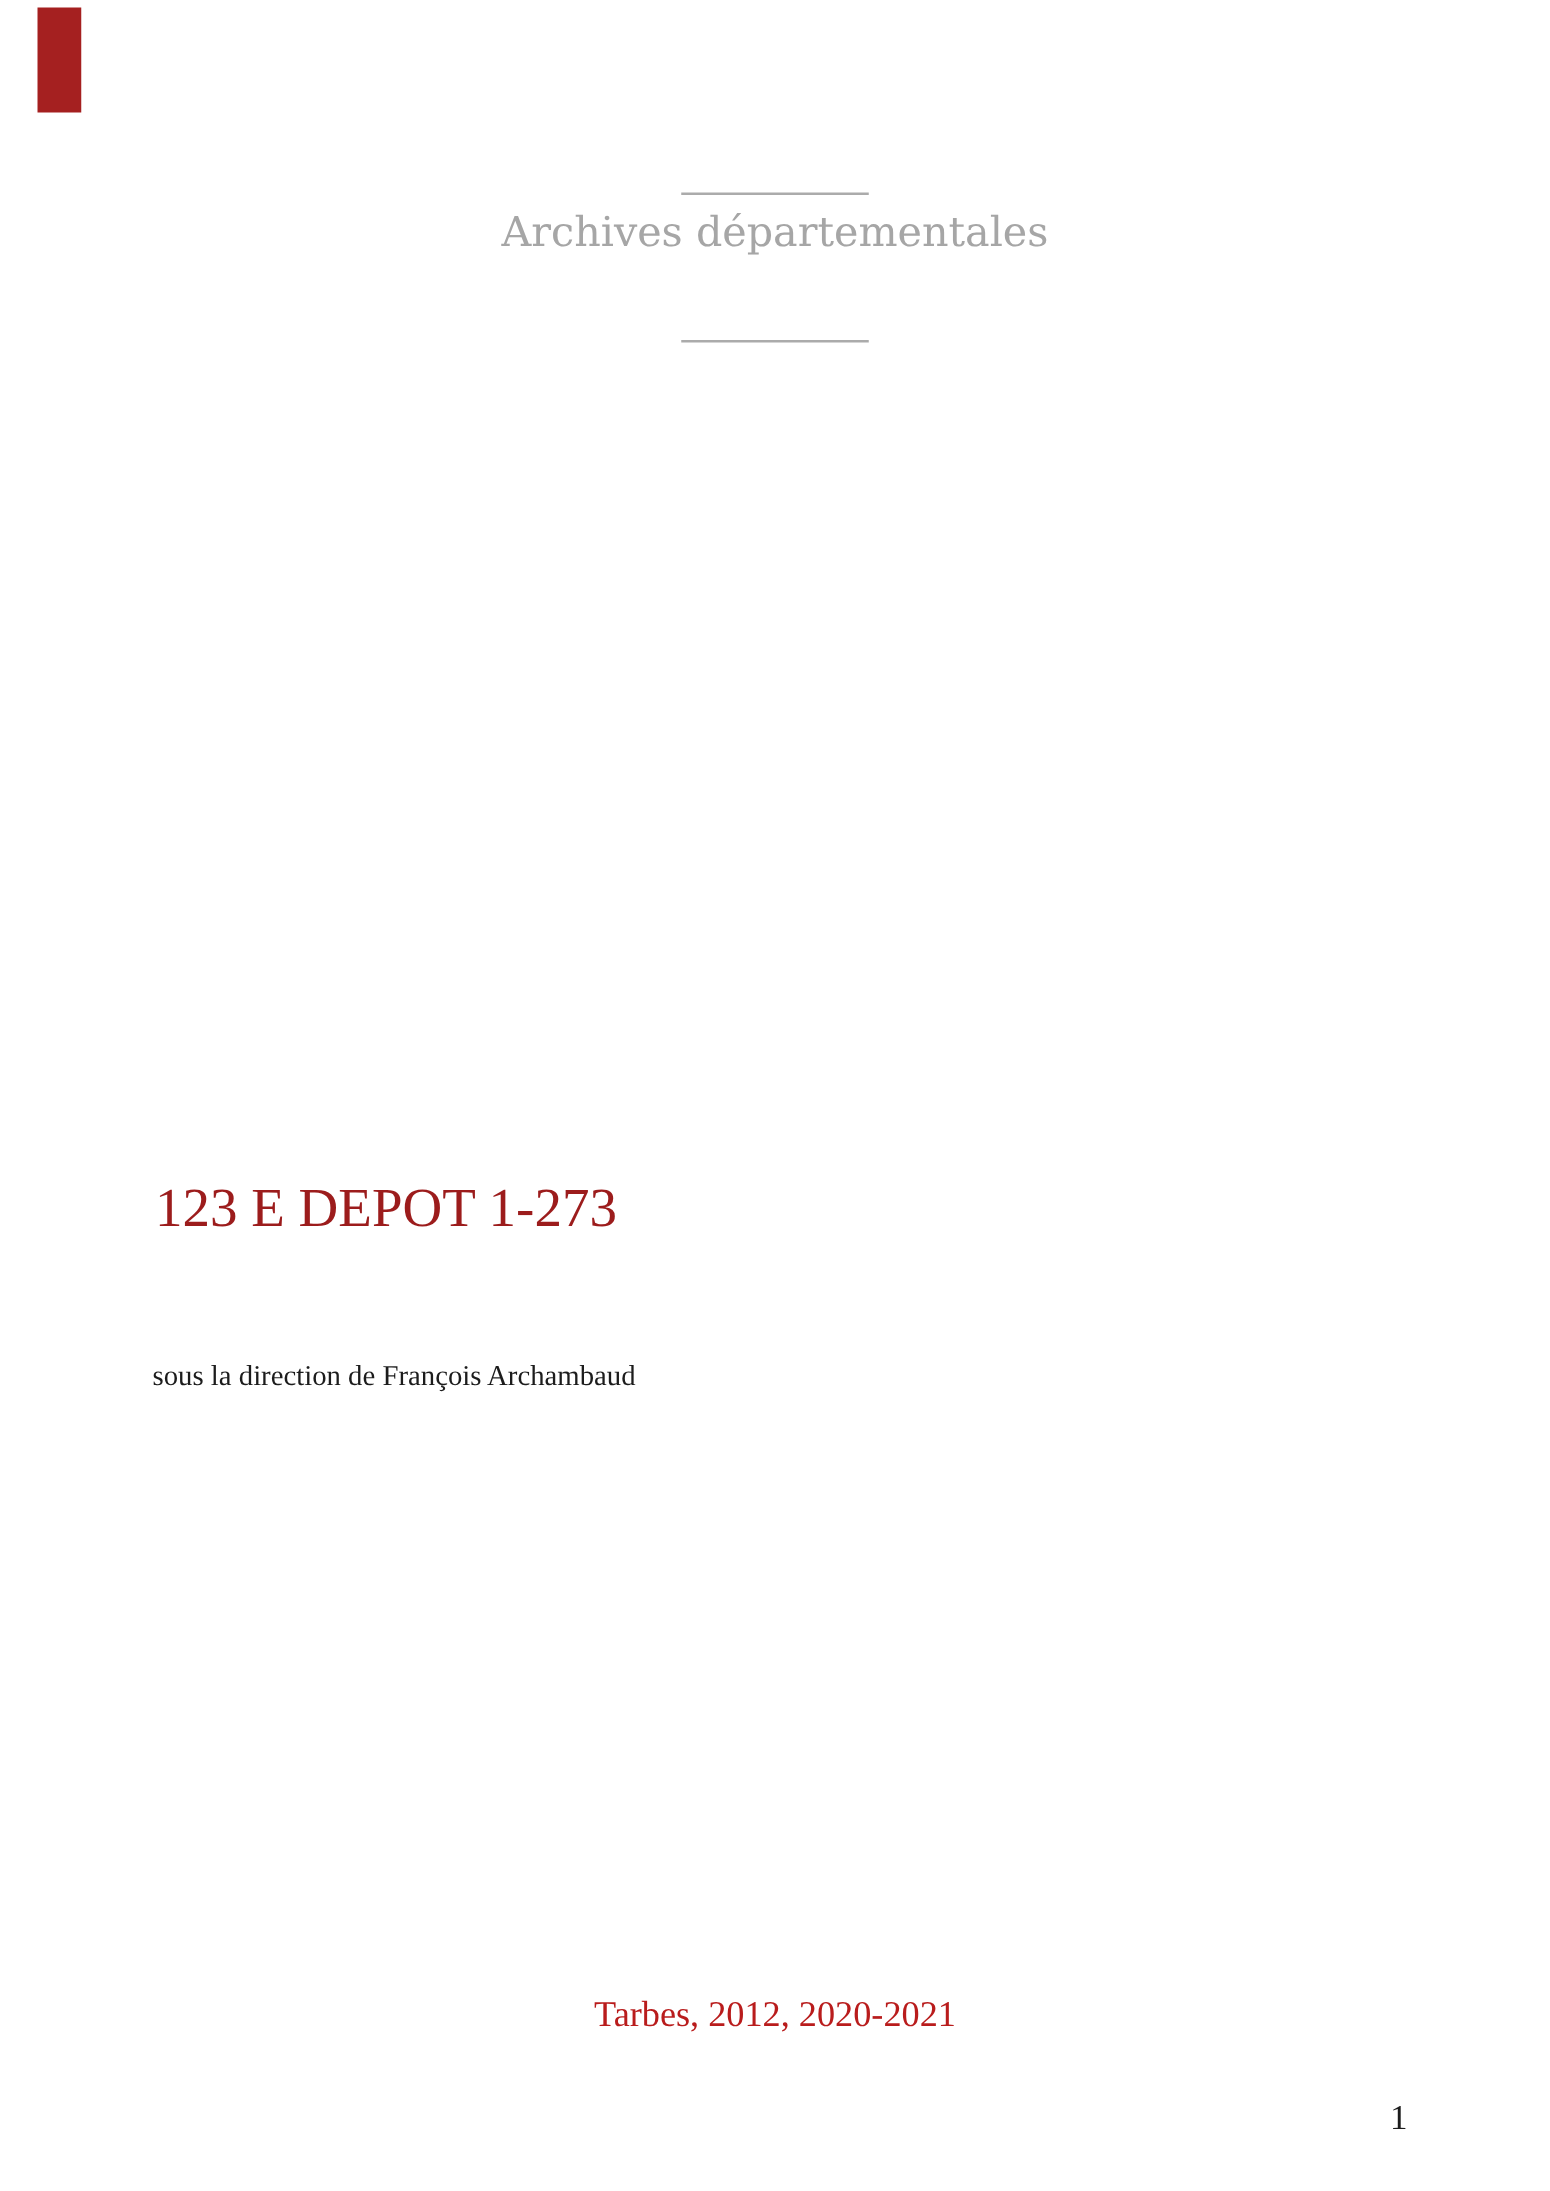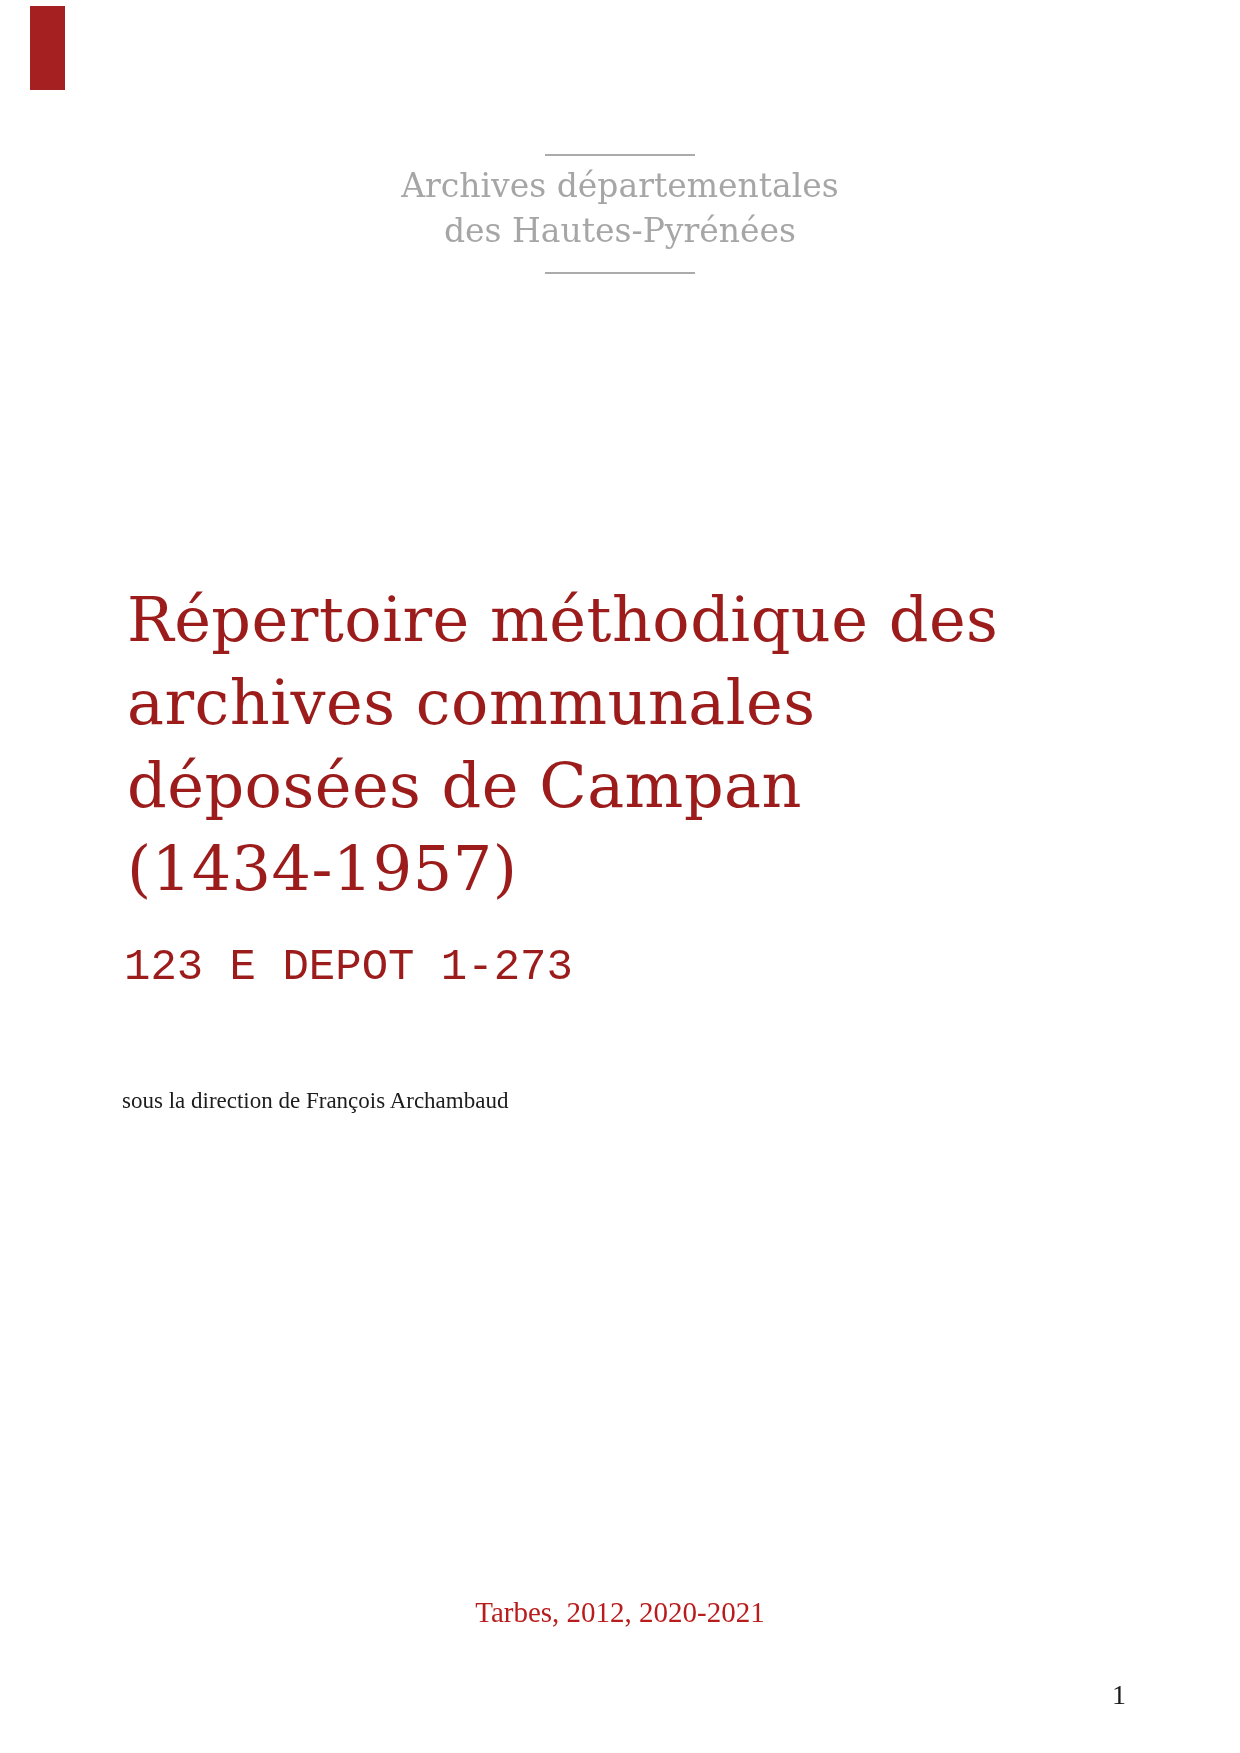--- a/index.html
+++ b/index.html
@@ -63,21 +63,21 @@
     font-family: "DejaVu Serif", serif;
   }
 
   .doc-subtitle {
     position: absolute;
     left: 124px;
     top: 942px;
     color: #9c1c1c;
     font-size: 44px;
     line-height: 50px;
-    font-family: Liberation Mono, monospace;
+    font-family: Liberation Serif, serif;
   }
 
   .authors {
     position: absolute;
     left: 122px;
     top: 1002px;
     width: 1020px;
     color: #1c1c1c;
     font-size: 39px;
     line-height: 44px;
@@ -120,31 +120,24 @@
 <body>
 
 <div id="page">
 
   <div class="corner-mark"></div>
 
   <div class="header-rule top"></div>
 
   <div class="org-header">
     <div>Archives départementales</div>
-    <div>des Hautes-Pyrénées</div>
   </div>
 
   <div class="header-rule bottom"></div>
 
-  <div class="doc-title">
-    <div>Répertoire méthodique des</div>
-    <div>archives communales</div>
-    <div>déposées de Campan</div>
-    <div>(1434-1957)</div>
-  </div>
 
   <div class="doc-subtitle">123 E DEPOT 1-273</div>
 
 
   <div class="direction">sous la direction de François Archambaud</div>
 
   <div class="imprint">Tarbes, 2012, 2020-2021</div>
 
   <div class="page-number">1</div>
 

